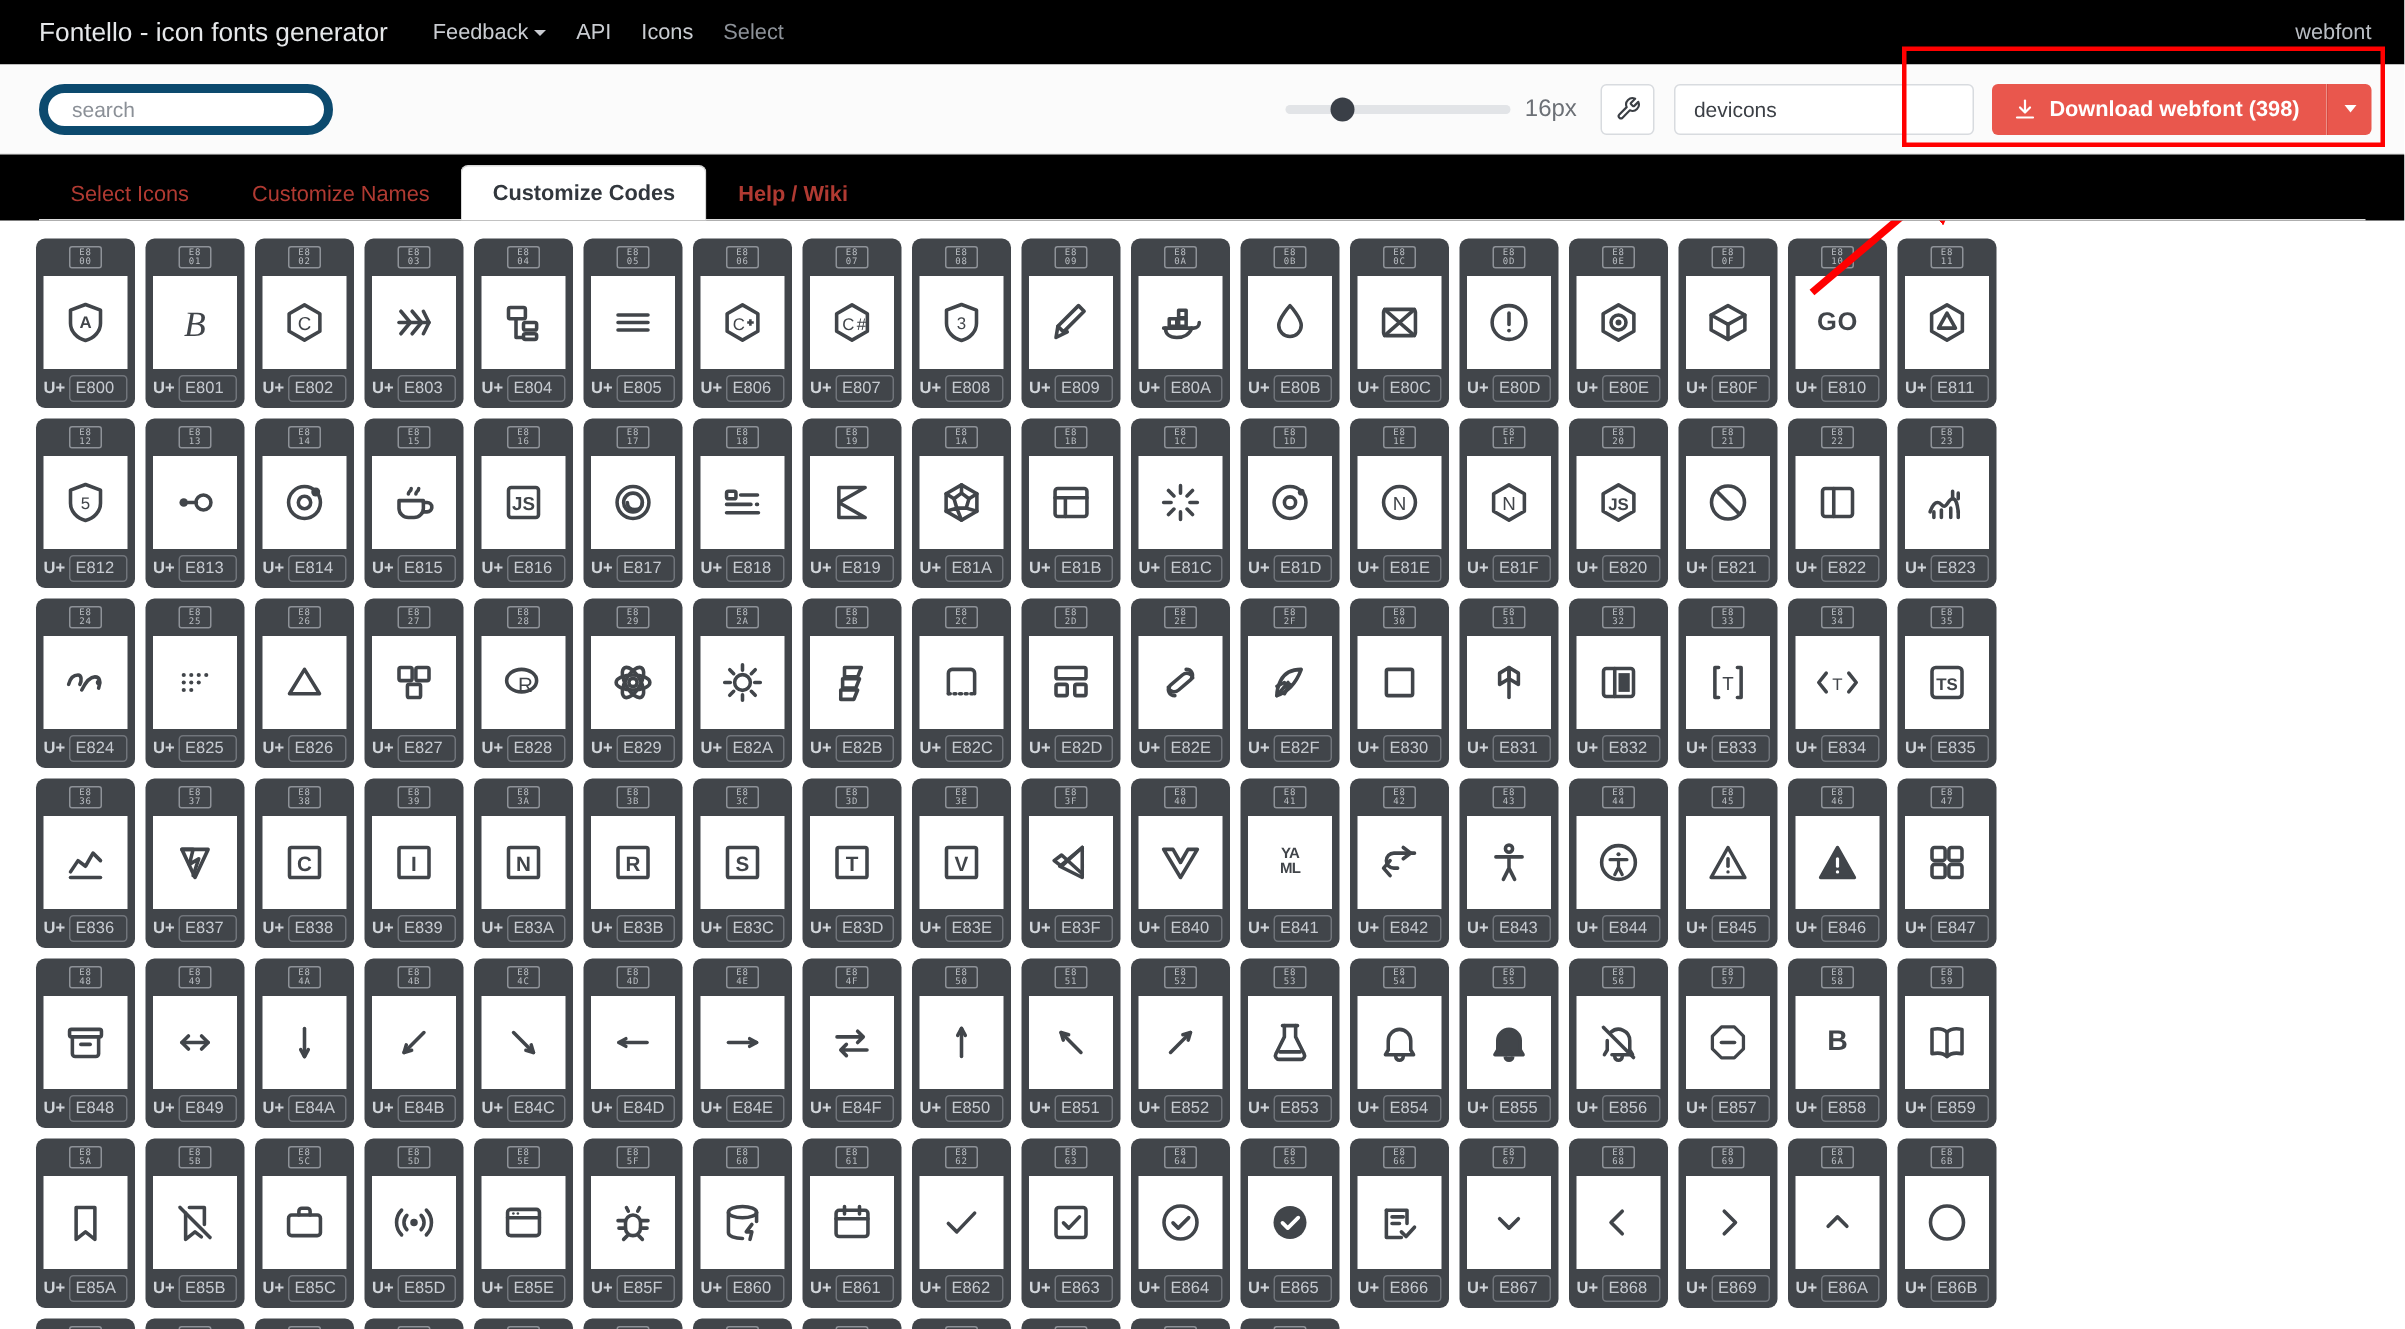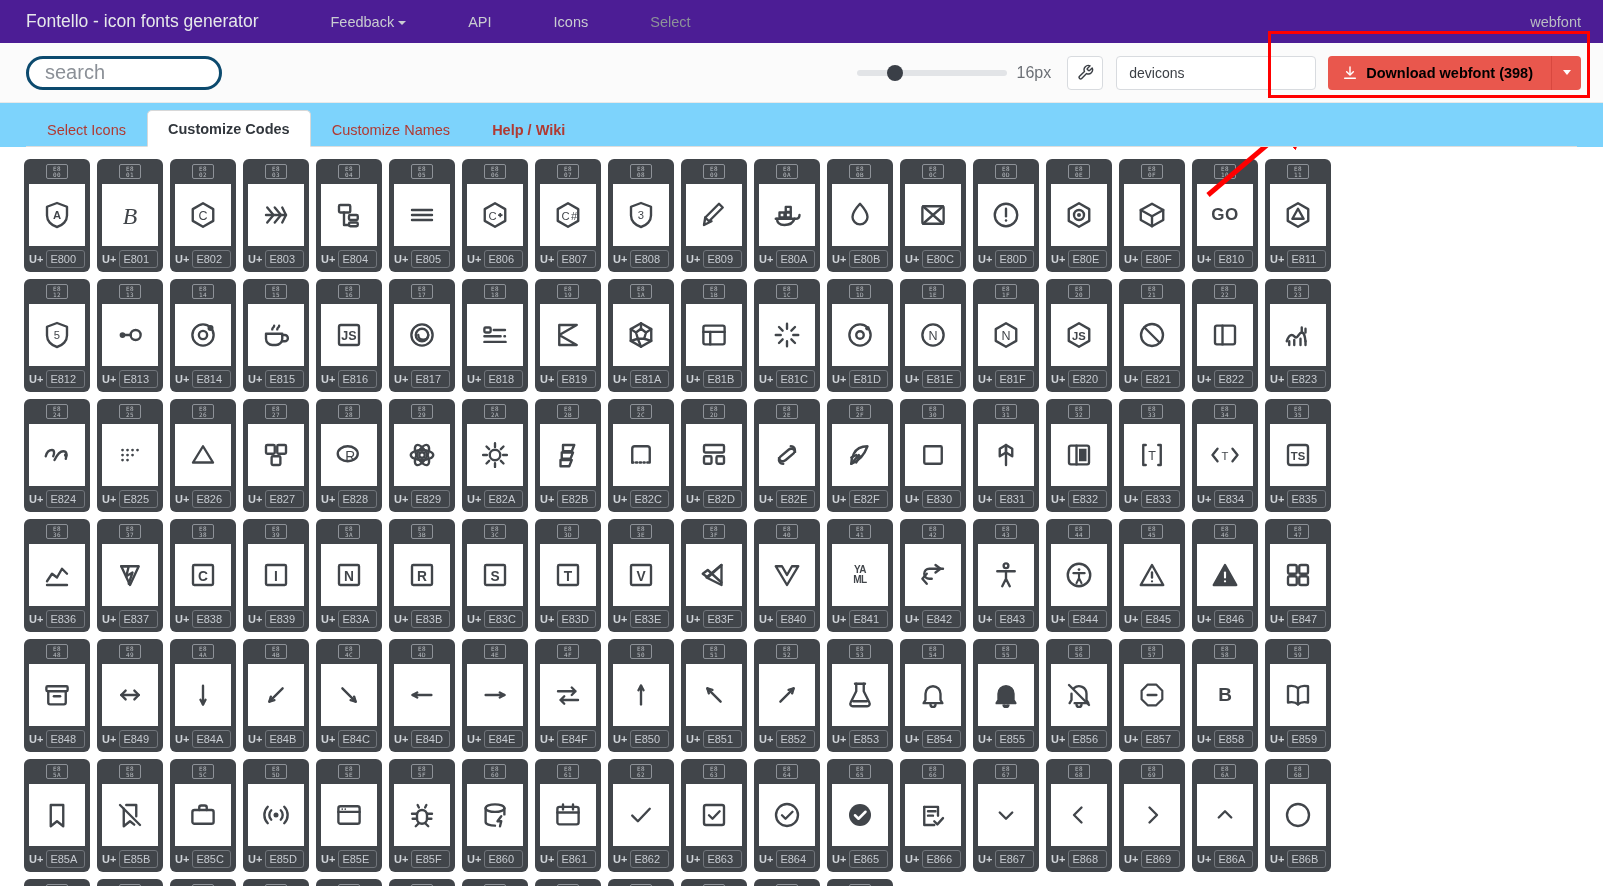--- a/index.html
+++ b/index.html
@@ -8,27 +8,26 @@
     margin: 0; padding: 0;
     width: 1603px; height: 886px;
     background: #ffffff;
     font-family: "Liberation Sans", sans-serif;
     overflow: hidden;
   }
 
   
   .navbar {
     height: 43px;
-    background: #4c1d95;
+    background: #000000;
     display: flex;
     align-items: center;
     padding: 0 22px 0 26px;
     color: #c8cbd0;
     font-size: 14.5px;
-    gap: 42px;
   }
   .brand {
     color: #e6e8ea;
     font-size: 17.5px;
     margin-right: 30px;
     white-space: nowrap;
   }
   .navlink {
     color: #c9ccd1;
     margin-right: 20px;
@@ -60,25 +59,25 @@
     background: #fbfbfb;
     border-bottom: 1px solid #e9e9e9;
     display: flex;
     align-items: center;
     padding: 0 22px 0 26px;
     position: relative;
   }
   .search-box {
     width: 196px;
     height: 34px;
-    border: 3px solid #0c4a6e;
+    border: 6px solid #0c4a6e;
     border-radius: 18px;
     background: #fff;
     padding: 0 16px;
-    font-size: 20px;
+    font-size: 14px;
     color: #0369a1;
     font-family: "Liberation Sans", sans-serif;
     outline: none;
   }
   .search-box::placeholder { color: #8b9097; }
   .tb-spacer { flex: 1; }
 
   .size-slider {
     width: 150px;
     height: 24px;
@@ -132,21 +131,21 @@
   }
   .dl-group {
     display: flex;
     margin-left: 12px;
   }
   .dl-btn {
     height: 34px;
     background: #e9574d;
     border: none;
     border-radius: 4px 0 0 4px;
-    color: #000000;
+    color: #ffffff;
     font-size: 14.5px;
     font-weight: bold;
     padding: 0 18px 0 14px;
     display: flex;
     align-items: center;
     gap: 8px;
     cursor: pointer;
     font-family: "Liberation Sans", sans-serif;
     white-space: nowrap;
   }
@@ -176,21 +175,21 @@
     border: 3px solid #ff0000;
     pointer-events: none;
   }
   .anno-arrow { position: absolute; pointer-events: none; }
 
   
   .tabs-wrap {
     height: 44px;
     padding: 0 26px;
     position: relative;
-    background: #7dd3fc;
+    background: #000000;
   }
   .tabs {
     display: flex;
     align-items: flex-end;
     height: 44px;
     border-bottom: 1px solid #dddddd;
   }
   .tab {
     padding: 9px 20px 8px;
     font-size: 14.5px;
@@ -359,22 +358,22 @@
         <polygon points="0,0 9,4.5 0,9" fill="#ff0000"></polygon>
       </marker>
     </defs>
     <line x1="48" y1="110" x2="140" y2="32" stroke="#ff0000" stroke-width="5" marker-end="url(#ah)"></line>
   </svg>
 </div>
 
 <div class="tabs-wrap">
   <div class="tabs">
     <div class="tab">Select Icons</div>
+    <div class="tab">Customize Names</div>
     <div class="tab active">Customize Codes</div>
-    <div class="tab">Customize Names</div>
     <div class="tab bold">Help / Wiki</div>
   </div>
 </div>
 
 <div class="grid-area">
   <div class="grid" id="icon-grid">
       <div class="tile">
         <div class="tile-top">
           <div class="tofu">
             <span>E8</span>

